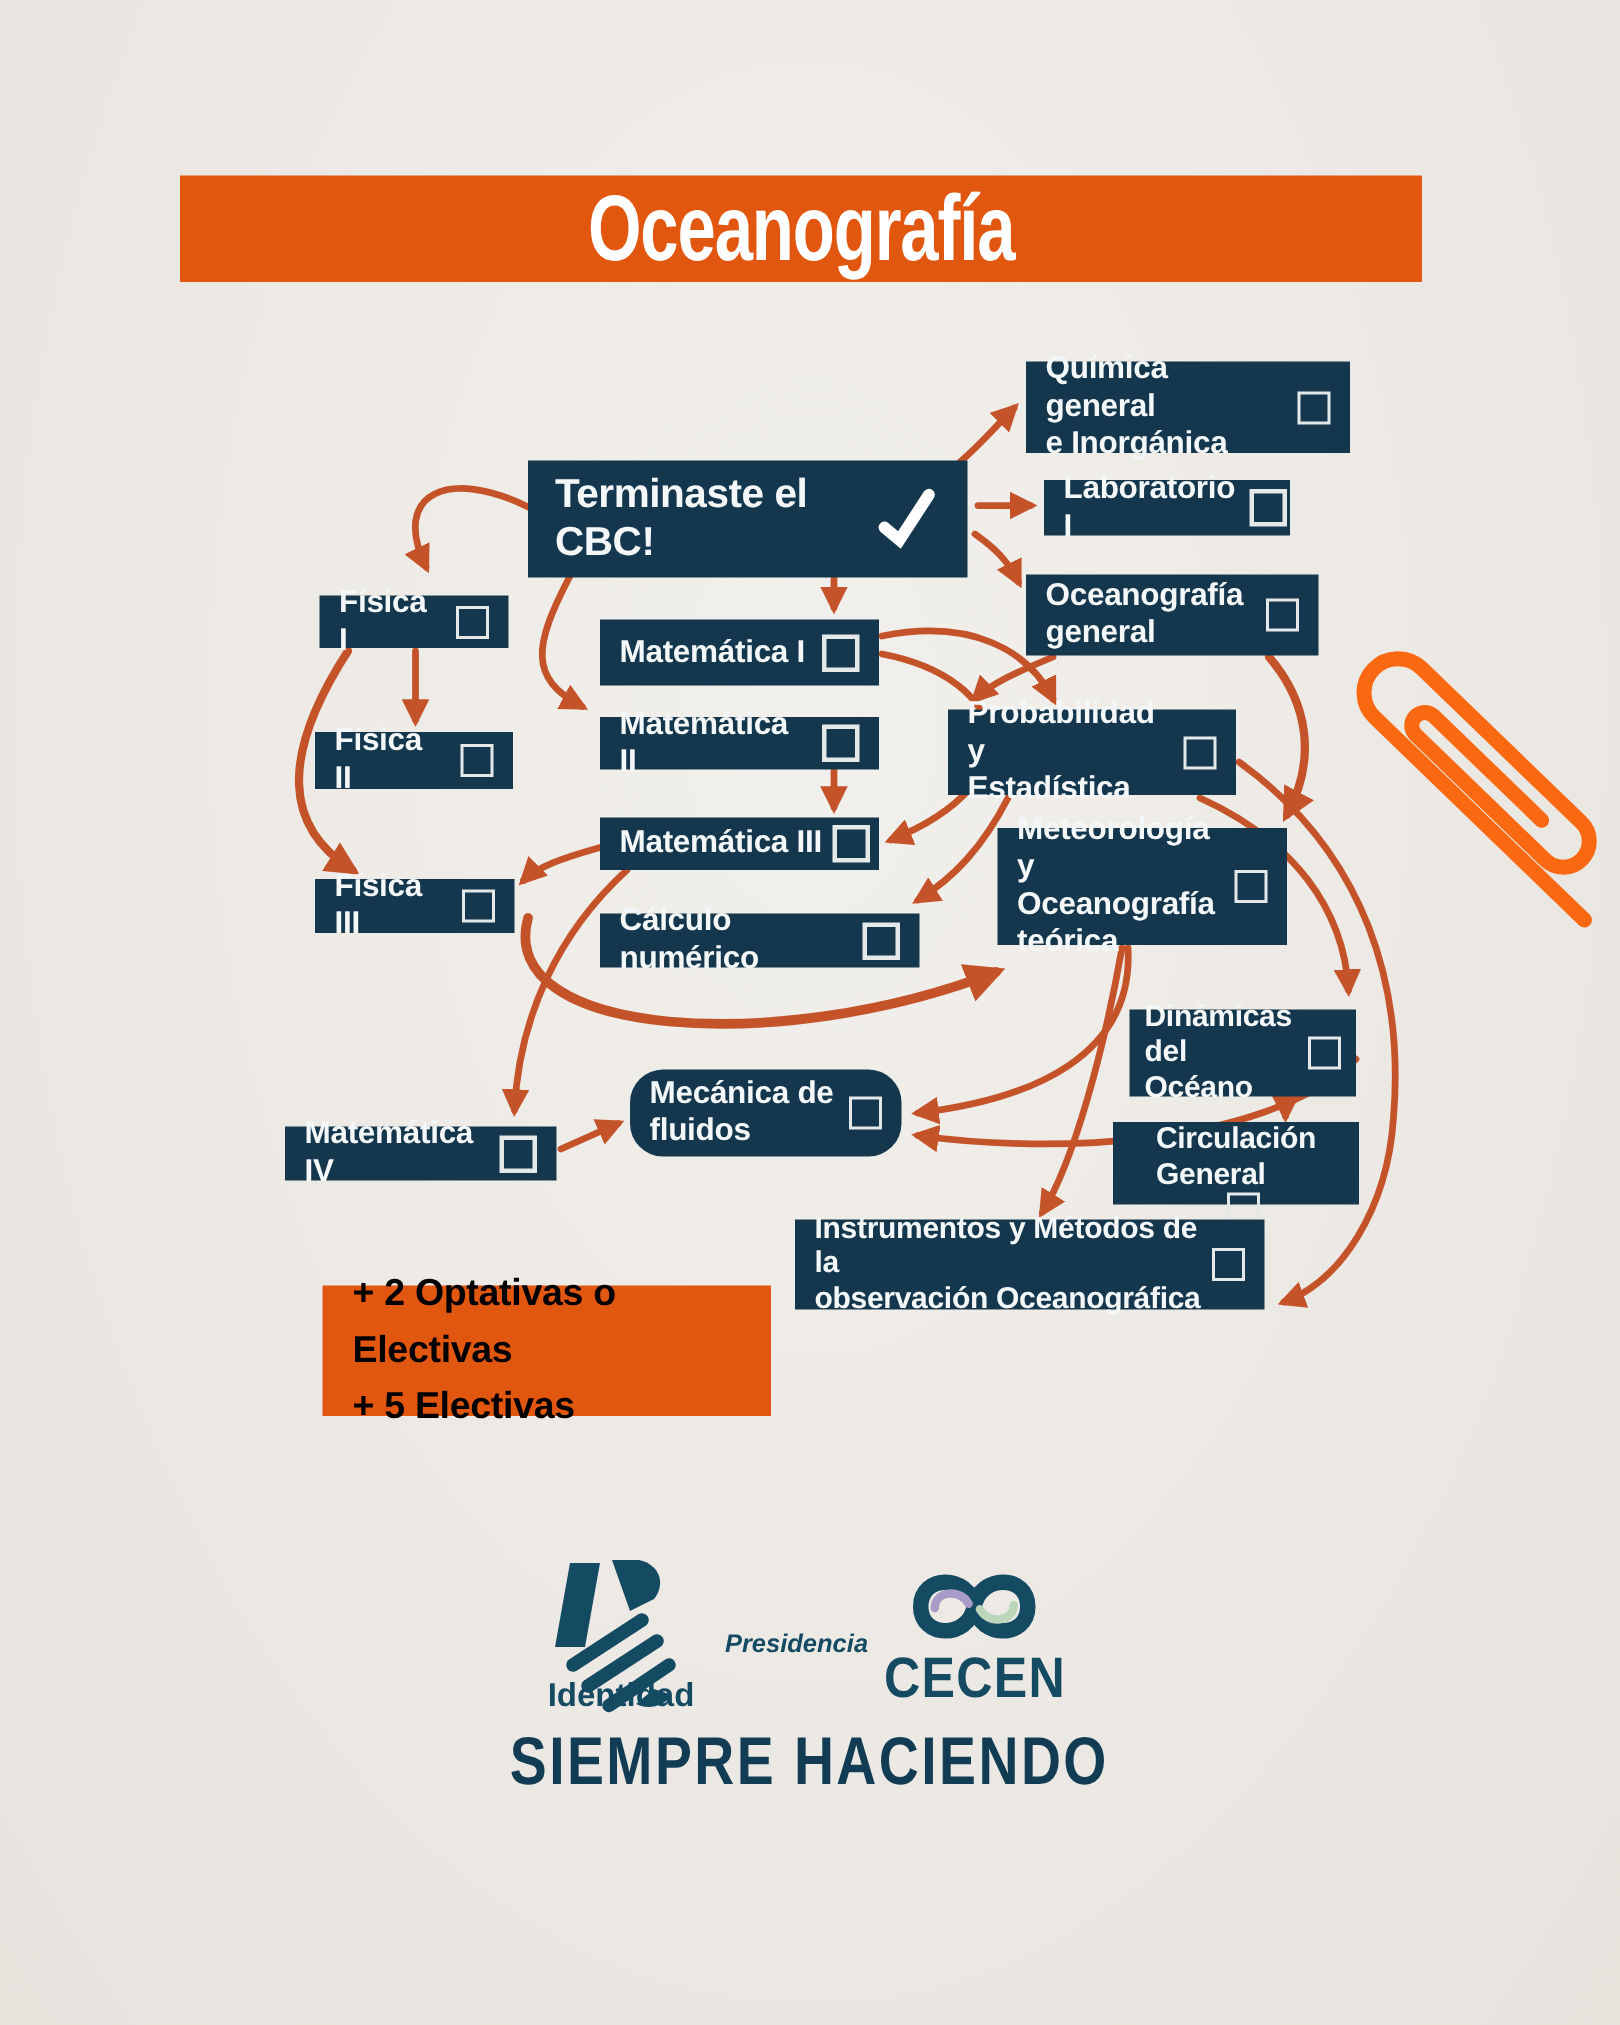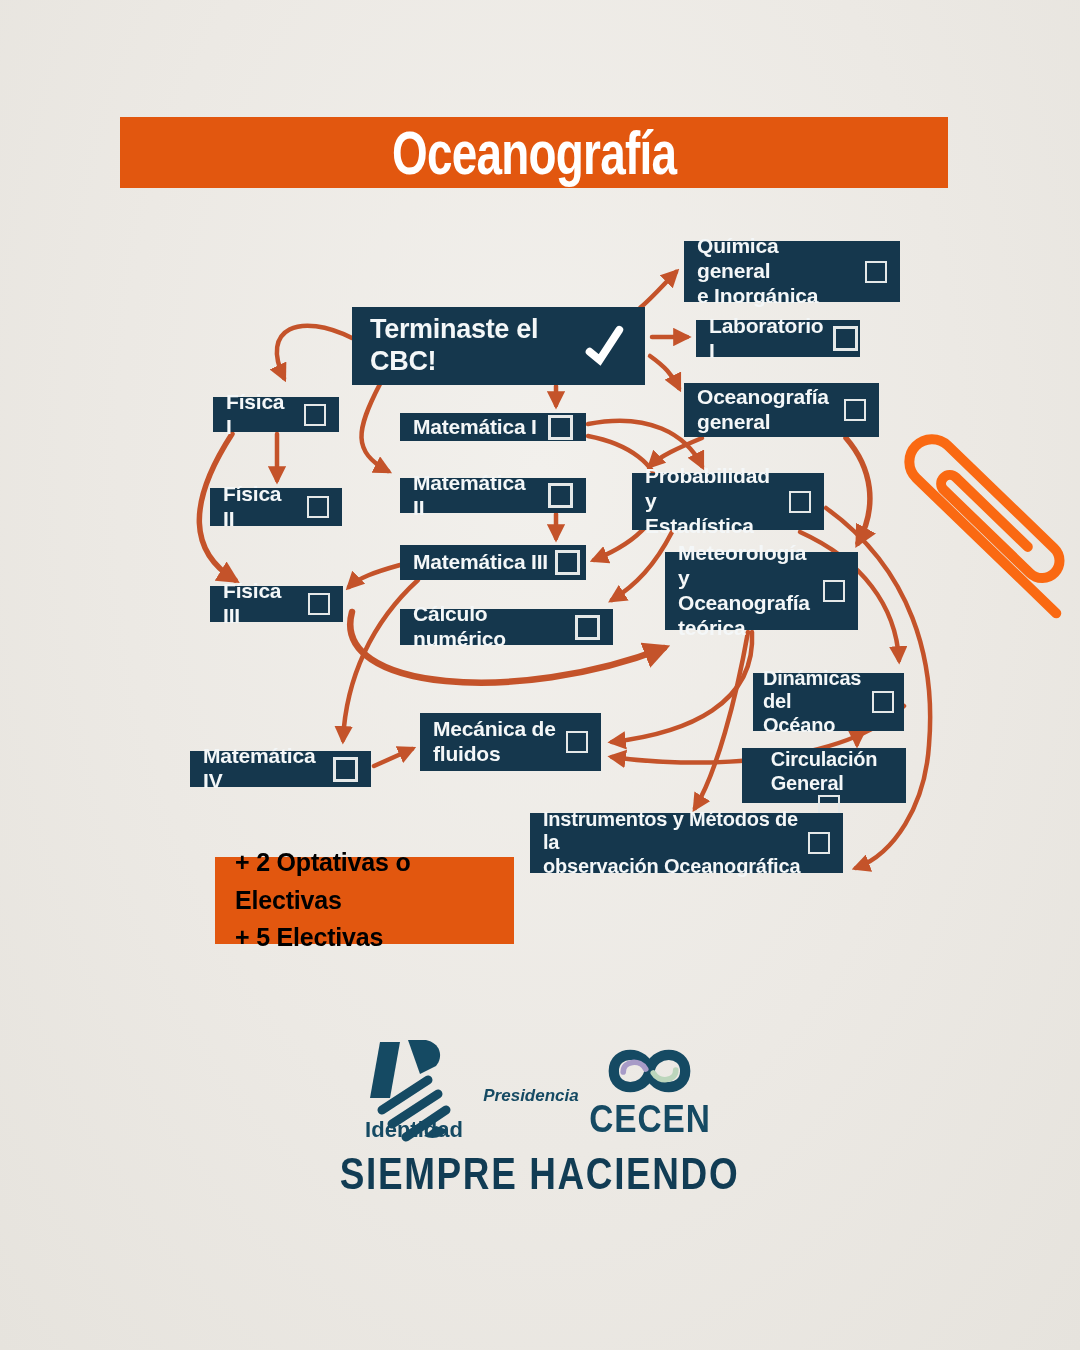--- a/index.html
+++ b/index.html
@@ -134,21 +134,21 @@
   <div class="box" style="left:210px;top:488px;width:132px;height:38px;">
     <span class="lbl">Física II</span>
     <span class="checkbox cb-sm"></span>
   </div>
 
   <div class="box" style="left:210px;top:586px;width:133px;height:36px;">
     <span class="lbl">Física III</span>
     <span class="checkbox cb-sm"></span>
   </div>
 
-  <div class="box" style="left:400px;top:413px;width:186px;height:28px;">
+  <div class="box" style="left:400px;top:413px;width:186px;height:44px;">
     <span class="lbl">Matemática I</span>
     <span class="checkbox"></span>
   </div>
 
   <div class="box" style="left:400px;top:478px;width:186px;height:35px;">
     <span class="lbl">Matemática II</span>
     <span class="checkbox"></span>
   </div>
 
   <div class="box" style="left:400px;top:545px;width:186px;height:35px;padding-right:6px;">
@@ -184,21 +184,21 @@
     <span class="lbl">Circulación
 General</span>
     <span class="checkbox cb-sm"></span>
   </div>
 
   <div class="box" style="left:190px;top:751px;width:181px;height:36px;">
     <span class="lbl">Matemática IV</span>
     <span class="checkbox"></span>
   </div>
 
-  <div class="box" style="left:420px;top:713px;width:181px;height:58px;">
+  <div class="box" style="left:420px;top:713px;width:181px;height:58px;border-radius:22px;">
     <span class="lbl">Mecánica de
 fluidos</span>
     <span class="checkbox cb-sm"></span>
   </div>
 
   <div class="box" style="left:530px;top:813px;width:313px;height:60px;font-size:20px;">
     <span class="lbl">Instrumentos y Métodos de la
 observación Oceanográfica</span>
     <span class="checkbox cb-sm" style="margin-left:6px;"></span>
   </div>

